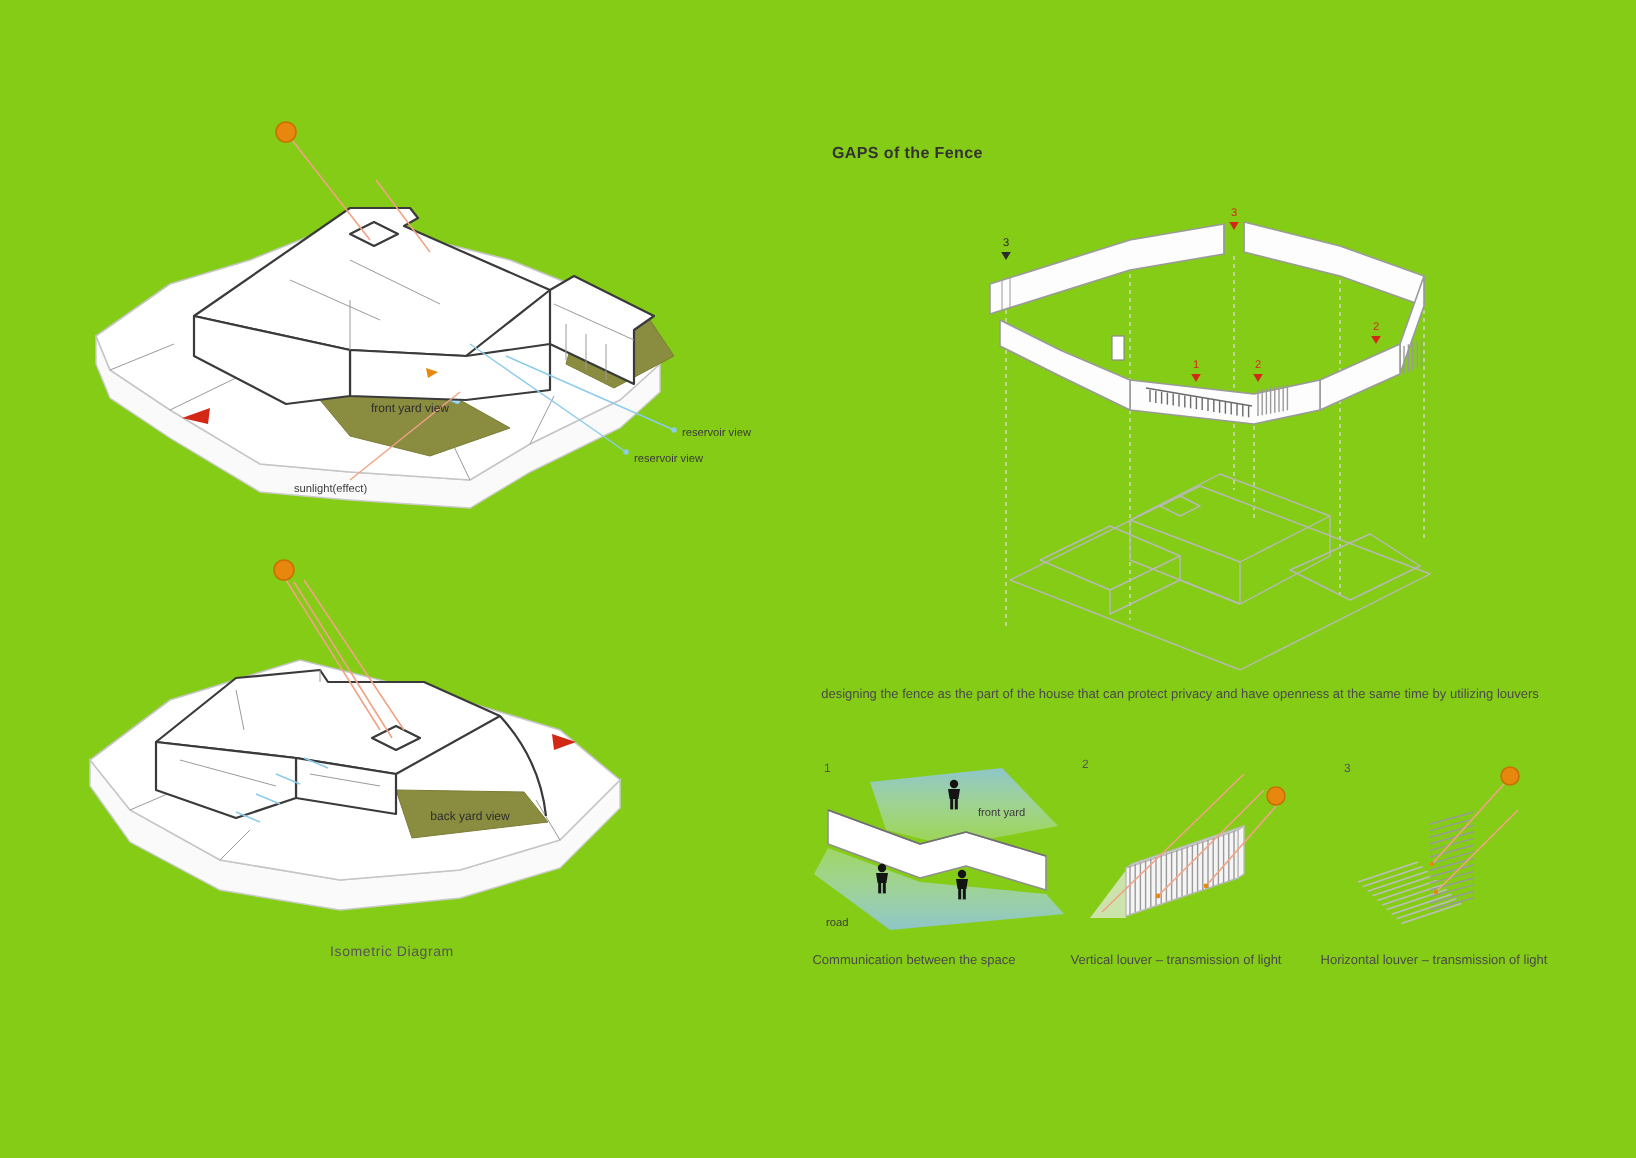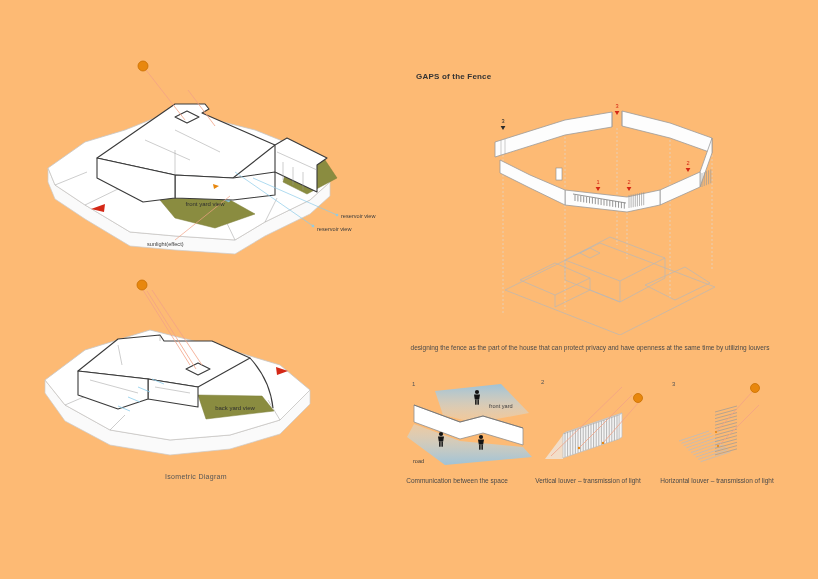--- a/index.html
+++ b/index.html
@@ -1,18 +1,18 @@
 <!DOCTYPE html>
 <html><head>
 <meta charset="utf-8">
 <style>
   * { margin:0; padding:0; box-sizing:border-box; }
   html,body { width:818px; height:579px; background:#ffffff; overflow:hidden;
               font-family:"Liberation Sans", sans-serif; }
-  .sheet { position:relative; width:818px; height:579px; background:#fdba74; }
+  .sheet { position:relative; width:818px; height:579px; background:#84cc16; }
   .abs { position:absolute; }
   .title { font-size:8px; font-weight:600; color:#333; letter-spacing:.2px; }
   .desc { font-size:6.5px; color:#4a4a4a; text-align:center; }
   .cap  { font-size:6.5px; color:#4a4a4a; text-align:center; }
   .capMain { font-size:7px; color:#555; text-align:center; letter-spacing:.3px; }
   svg text { font-family:"Liberation Sans", sans-serif; }
   .tlabel { font-size:6px; fill:#2e2e2e; }
   .tlabel2 { font-size:5.6px; fill:#3c3c3c; }
   .num { font-size:6px; fill:#555; }
   .mnum { font-size:5.6px; }

